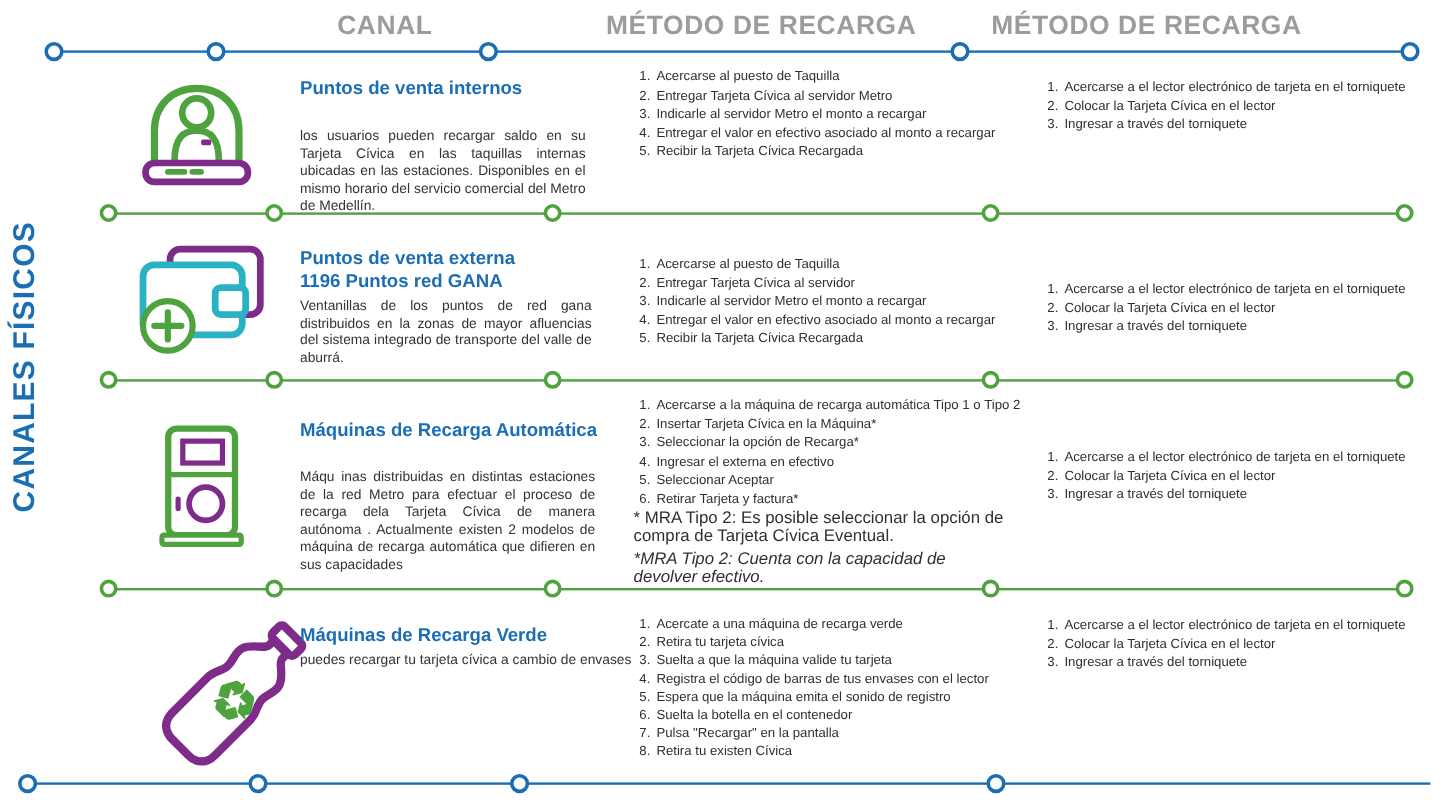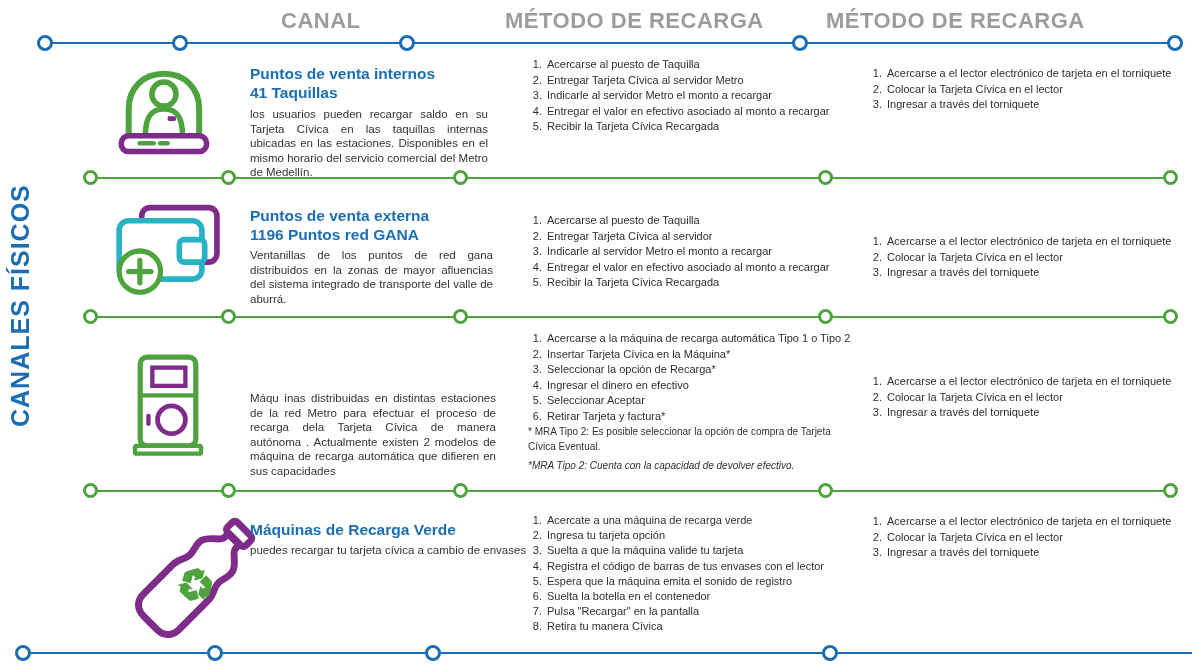--- a/index.html
+++ b/index.html
@@ -27,21 +27,21 @@
                    color:var(--blue,#1b6eb4); text-align:center; white-space:nowrap; }
 
   
   .row-title { position:absolute; font-weight:bold; font-size:15.5px; line-height:19px;
                color:var(--blue,#1b6eb4); white-space:nowrap; }
   .row-desc  { position:absolute; font-size:11.5px; line-height:14.5px; text-align:justify;
                color:#333; }
   .steps { position:absolute; margin:0; padding-left:17px; font-size:11px; line-height:15.6px;
            color:#2f2f2f; width:340px; }
   .steps li { padding-left:2px; }
-  .note { position:absolute; font-size:10px; line-height:15px; width:312px; color:#2f2f2f; }
+  .note { position:absolute; font-size:14px; line-height:15px; width:312px; color:#2f2f2f; }
 
   .icon-box { position:absolute; }
   svg { display:block; }
   .recycle-glyph { position:absolute; font-size:44px; line-height:44px;
                    color:var(--green,#4fa33f); transform:rotate(-15deg); font-weight:bold; }
 </style>
 </head>
 <body>
 
 <div class="canvas">
@@ -66,21 +66,20 @@
         <circle cx="56" cy="40" r="13" fill="#fff" stroke="var(--green)" stroke-width="6"></circle>
         <path d="M36 84 C36 62 44 56 56 56 C68 56 76 62 76 84" fill="#fff" stroke="var(--green)" stroke-width="6" stroke-linecap="round"></path>
         <rect x="60" y="64" width="9" height="5" rx="1.5" fill="var(--purple)"></rect>
         <rect x="10" y="85" width="92" height="17" rx="8" fill="#fff" stroke="var(--purple)" stroke-width="6"></rect>
         <line x1="30" y1="93" x2="45" y2="93" stroke="var(--green)" stroke-width="5" stroke-linecap="round"></line>
         <line x1="52" y1="93" x2="60" y2="93" stroke="var(--green)" stroke-width="5" stroke-linecap="round"></line>
       </svg>
     </div>
     <div class="row-title" style="left:250px; top:64px;">
       <div>Puntos de venta internos</div>
-      <div>41 Taquillas</div>
     </div>
     <div class="row-desc" style="left:250px; top:107px; width:238px;">los usuarios pueden recargar saldo en su Tarjeta Cívica en las taquillas internas ubicadas en las estaciones. Disponibles en el mismo horario del servicio comercial del Metro de Medellín.</div>
     <ol class="steps" style="left:528px; top:57px;">
         <li>Acercarse al puesto de Taquilla</li>
         <li>Entregar Tarjeta Cívica al servidor Metro</li>
         <li>Indicarle al servidor Metro el monto a recargar</li>
         <li>Entregar el valor en efectivo asociado al monto a recargar</li>
         <li>Recibir la Tarjeta Cívica Recargada</li>
       </ol>
     <ol class="steps" style="left:868px; top:66px;">
@@ -139,27 +138,28 @@
       <svg width="80" height="114" viewBox="0 0 92 126">
         <rect x="14" y="8" width="64" height="102" rx="8" fill="none" stroke="var(--green)" stroke-width="6"></rect>
         <line x1="14" y1="52" x2="78" y2="52" stroke="var(--green)" stroke-width="5"></line>
         <rect x="28" y="20" width="38" height="21" fill="none" stroke="var(--purple)" stroke-width="5"></rect>
         <circle cx="50" cy="80" r="16" fill="none" stroke="var(--purple)" stroke-width="5.5"></circle>
         <rect x="21" y="73" width="5" height="14" rx="2.5" fill="var(--purple)"></rect>
         <rect x="8" y="110" width="76" height="9" rx="2" fill="#fff" stroke="var(--green)" stroke-width="5"></rect>
       </svg>
     </div>
     <div class="row-title" style="left:250px; top:349px;">
+      <div>Máquinas de Recarga Automática</div>
     </div>
     <div class="row-desc" style="left:250px; top:391px; width:246px;">Máqu inas distribuidas en distintas estaciones de la red Metro para efectuar el proceso de recarga dela Tarjeta Cívica de manera autónoma . Actualmente existen 2 modelos de máquina de recarga automática que difieren en sus capacidades</div>
     <ol class="steps" style="left:528px; top:331px;">
         <li>Acercarse a la máquina de recarga automática Tipo 1 o Tipo 2</li>
         <li>Insertar Tarjeta Cívica en la Máquina*</li>
         <li>Seleccionar la opción de Recarga*</li>
-        <li>Ingresar el dinero en efectivo</li>
+        <li>Ingresar el externa en efectivo</li>
         <li>Seleccionar Aceptar</li>
         <li>Retirar Tarjeta y factura*</li>
       </ol>
     <div class="note" style="left:528px; top:424px;">* MRA Tipo 2: Es posible seleccionar la opción de compra de Tarjeta Cívica Eventual.</div>
     <div class="note" style="left:528px; top:458px;font-style:italic;">*MRA Tipo 2: Cuenta con la capacidad de devolver efectivo.</div>
     <ol class="steps" style="left:868px; top:374px;">
         <li>Acercarse a el lector electrónico de tarjeta en el torniquete</li>
         <li>Colocar la Tarjeta Cívica en el lector</li>
         <li>Ingresar a través del torniquete</li>
       </ol>
@@ -181,27 +181,27 @@
       <span class="recycle-glyph" style="left:78px; top:62px;">♻</span>
     </div>
     <div class="row-title" style="left:250px; top:520px;">
       <div>Máquinas de Recarga Verde</div>
     </div>
     <div class="row-desc" style="left:250px; top:543px; width:280px; text-align:left; font-size:11.5px; line-height:15px;">
       <div>puedes recargar tu tarjeta cívica a cambio de envases</div>
     </div>
     <ol class="steps" style="left:528px; top:513px; line-height:15.2px;">
         <li>Acercate a una máquina de recarga verde</li>
-        <li>Ingresa tu tarjeta opción</li>
+        <li>Retira tu tarjeta cívica</li>
         <li>Suelta a que la máquina valide tu tarjeta</li>
         <li>Registra el código de barras de tus envases con el lector</li>
         <li>Espera que la máquina emita el sonido de registro</li>
         <li>Suelta la botella en el contenedor</li>
         <li>Pulsa "Recargar" en la pantalla</li>
-        <li>Retira tu manera Cívica</li>
+        <li>Retira tu existen Cívica</li>
       </ol>
     <ol class="steps" style="left:868px; top:514px;">
         <li>Acercarse a el lector electrónico de tarjeta en el torniquete</li>
         <li>Colocar la Tarjeta Cívica en el lector</li>
         <li>Ingresar a través del torniquete</li>
       </ol>
   </div>
 
   <div class="hline" style="left:23px; top:652px; width:1169px;"></div>
   <div class="node" style="left:15px;  top:645px;"></div>

